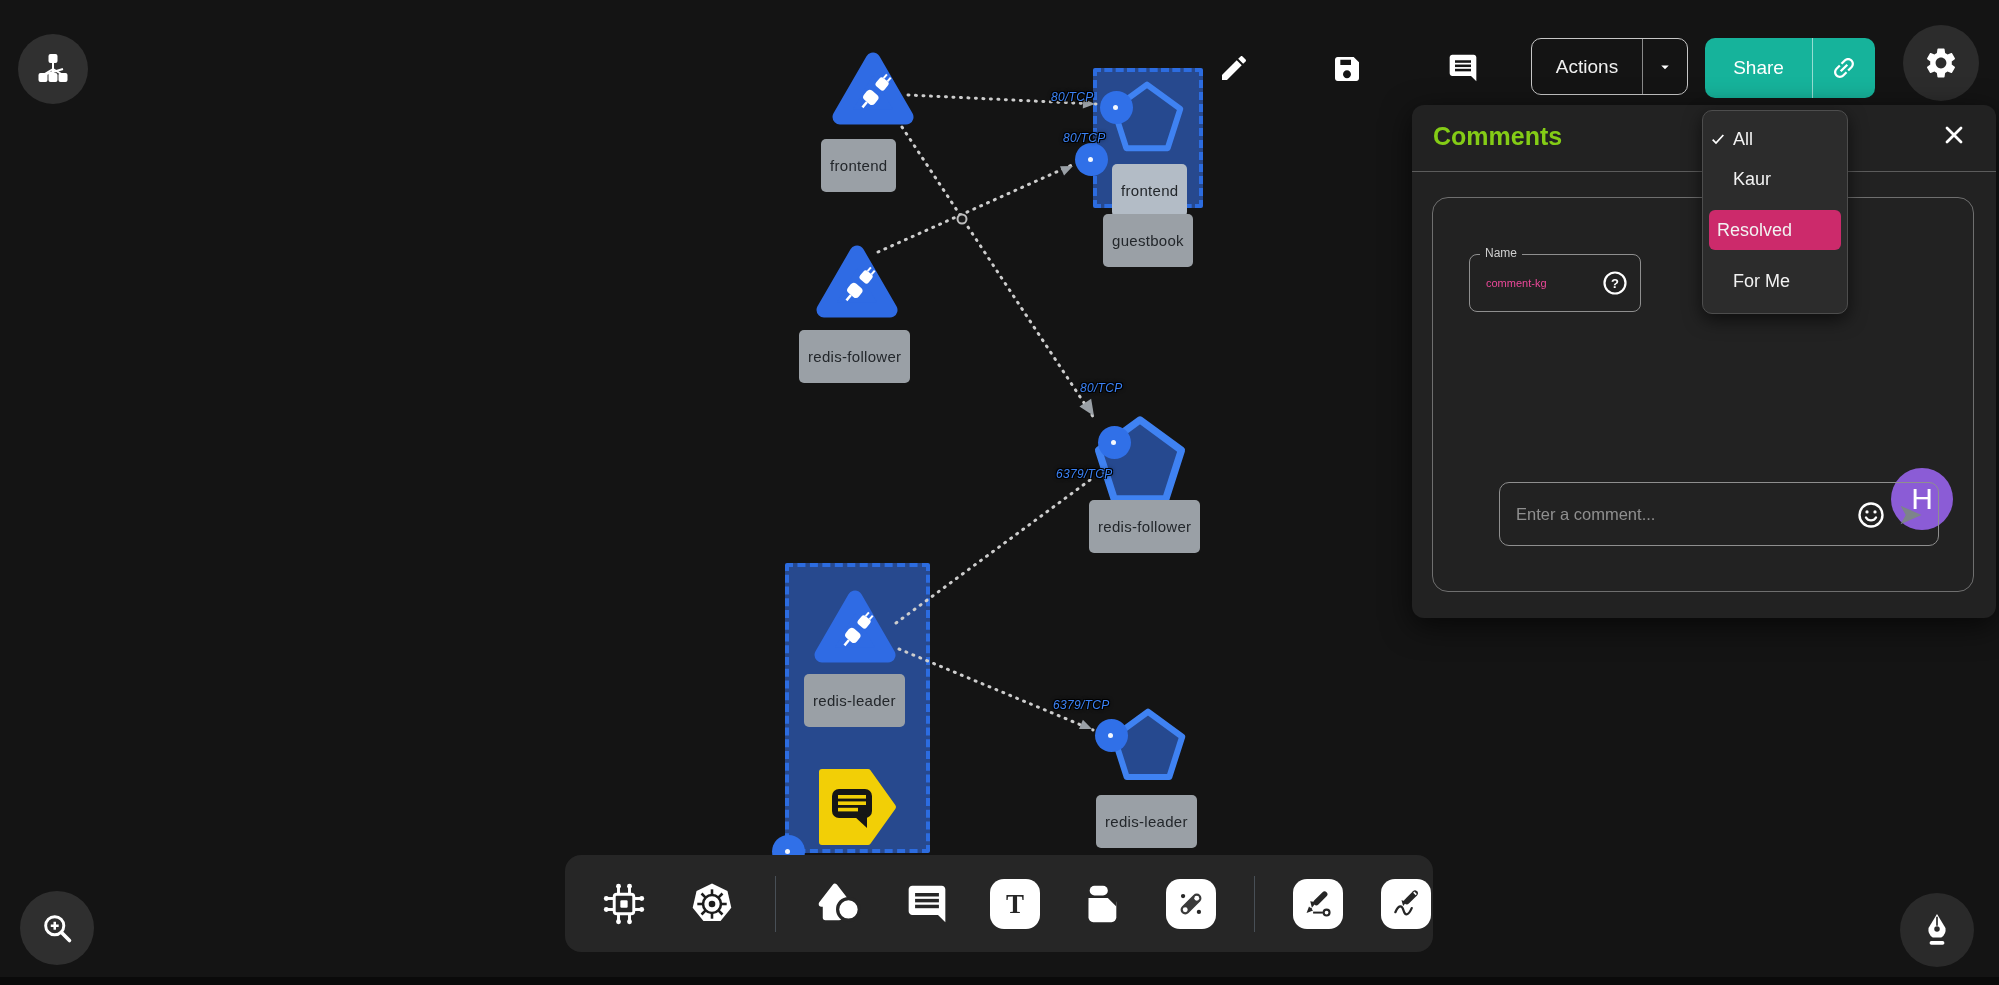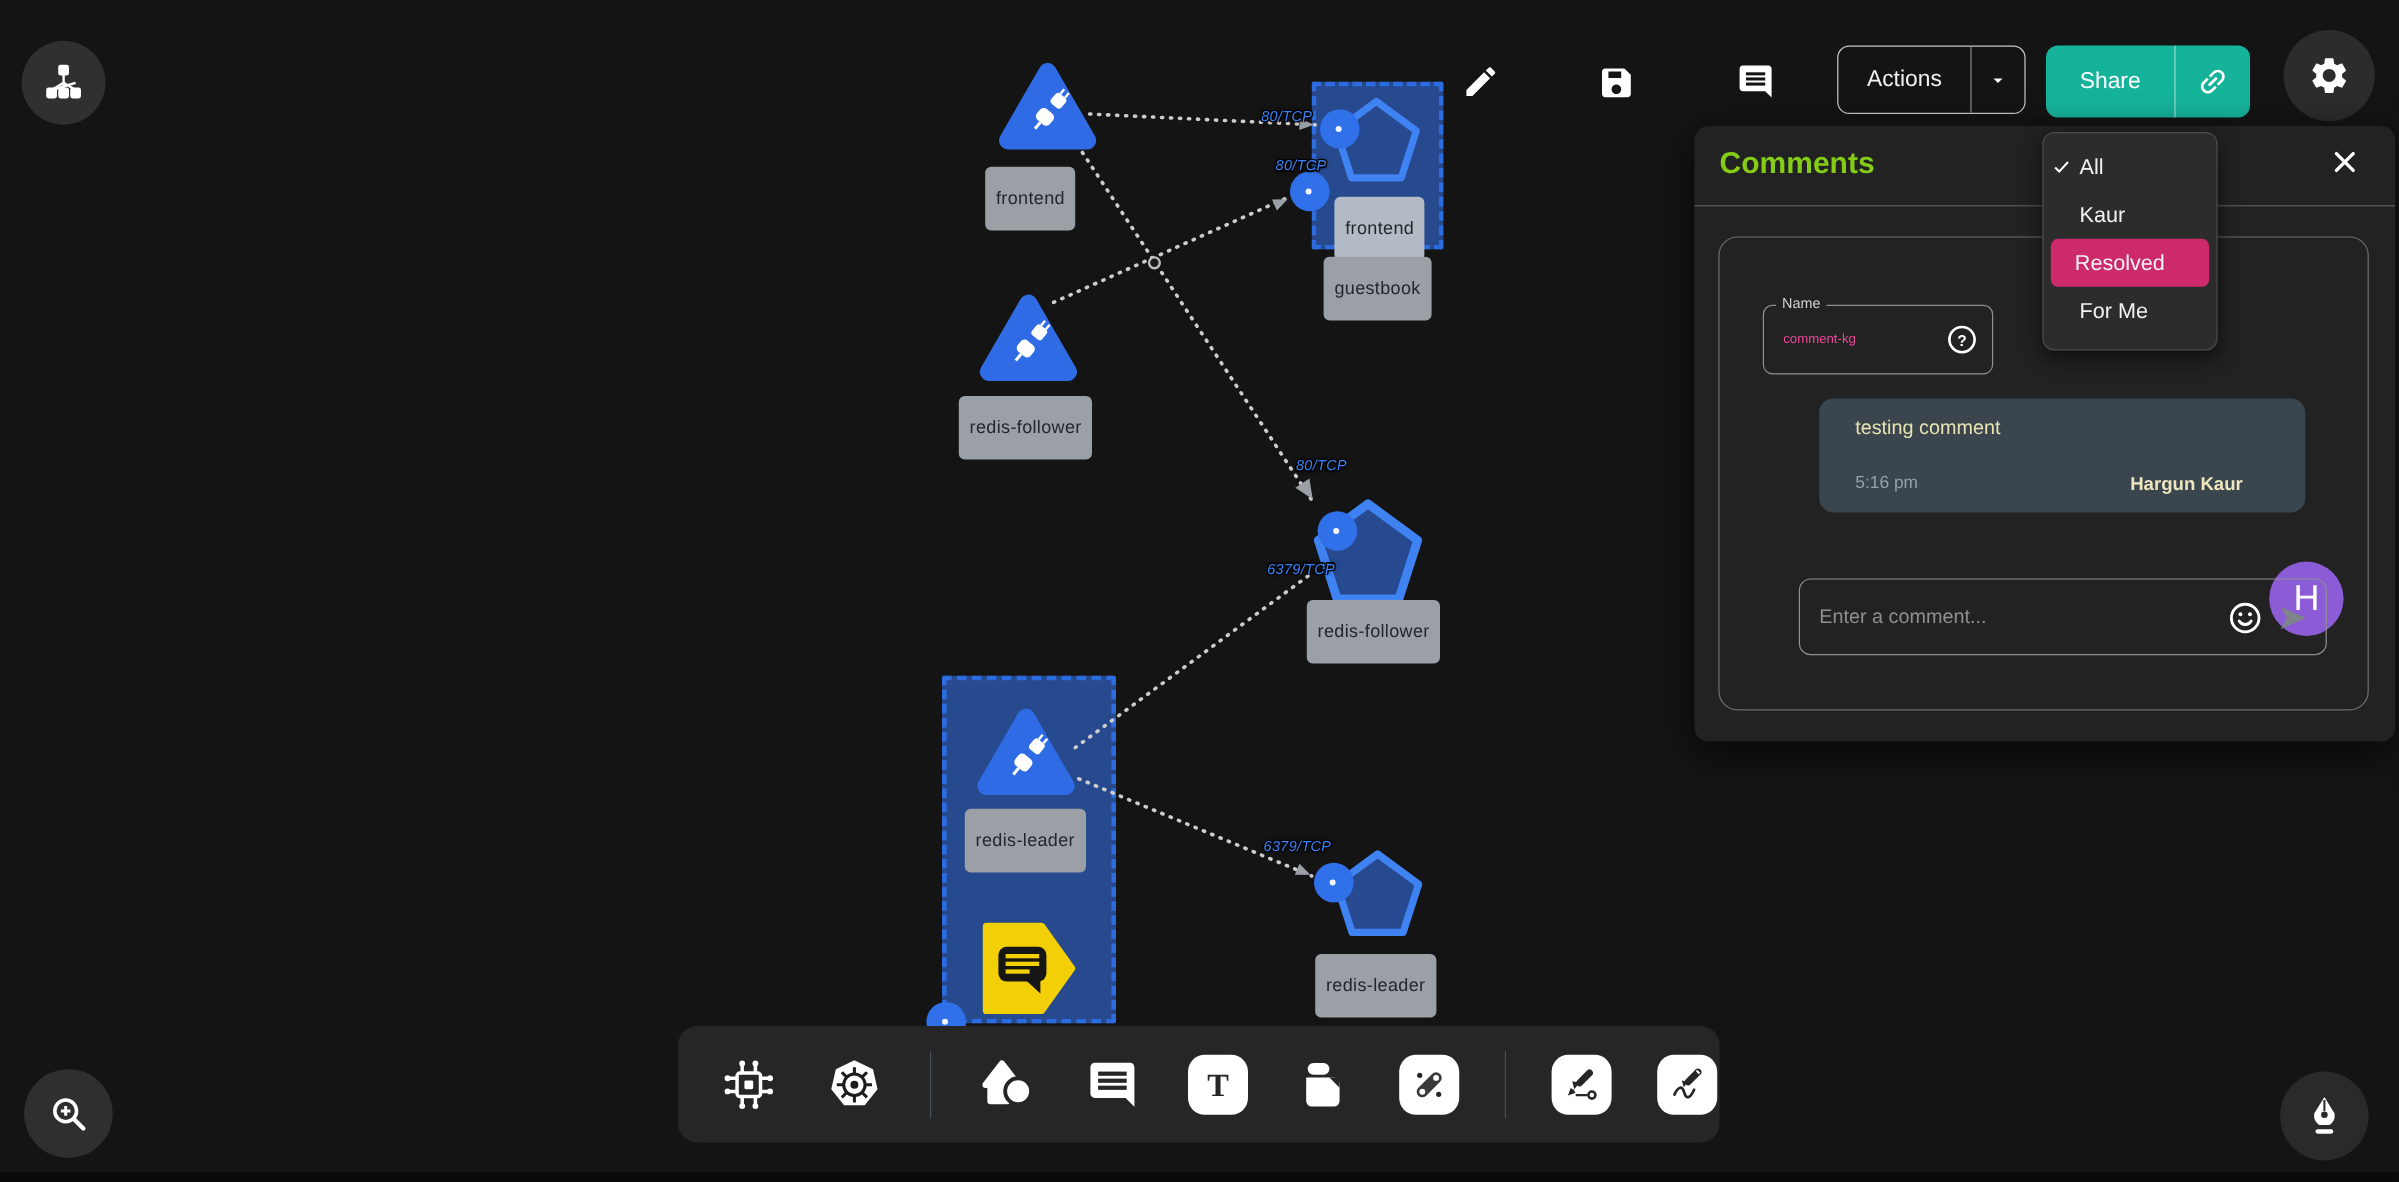--- a/index.html
+++ b/index.html
@@ -30,41 +30,41 @@
     display:flex;align-items:center;color:#fff;font-size:19px;cursor:pointer}
   .btn-share .lbl{flex:1;text-align:center}
   .btn-share .sep{width:1px;height:100%;background:rgba(255,255,255,.55)}
   .btn-share .linkseg{width:62px;display:flex;align-items:center;justify-content:center}
   
   .panel{left:1412px;top:105px;width:584px;height:513px;background:#222;border-radius:12px;
     box-shadow:0 8px 30px rgba(0,0,0,.65);z-index:10}
   .panel .title{position:absolute;left:21px;top:17px;font-size:25px;color:#84cc16;font-weight:700}
   .panel .hdiv{position:absolute;left:0;top:66px;width:100%;height:1px;background:#5c5c5c}
   .panel .inner{position:absolute;left:20px;top:92px;width:542px;height:395px;border:1px solid #6f6f6f;border-radius:16px;box-sizing:border-box}
-  .fieldset{position:absolute;left:36px;top:56px;width:192px;height:58px;border:1px solid #8f8f8f;border-radius:8px;box-sizing:border-box}
+  .fieldset{position:absolute;left:36px;top:56px;width:172px;height:58px;border:1px solid #8f8f8f;border-radius:8px;box-sizing:border-box}
   .fieldset .legend{position:absolute;top:-9px;left:10px;background:#222;padding:0 5px;font-size:12px;color:#d0d0d0}
   .fieldset .val{position:absolute;left:16px;top:0;line-height:56px;font-size:11px;color:#ec4899}
   .card{position:absolute;left:83px;top:134px;width:405px;height:95px;background:#3a454e;border-radius:12px}
   .card .txt{position:absolute;left:30px;top:16px;font-size:16.5px;color:#e7e3b2}
   .card .time{position:absolute;left:30px;bottom:16px;font-size:14.5px;color:#98a1a8}
   .card .author{position:absolute;right:52px;bottom:14px;font-size:15.5px;font-weight:700;color:#ece5bd}
   .avatar{position:absolute;left:458px;top:270px;width:62px;height:62px;border-radius:50%;background:#8b5cd6;
     display:flex;align-items:center;justify-content:center;color:#fff;font-size:30px}
   .composer{position:absolute;left:66px;top:284px;width:440px;height:64px;border:1px solid #8f8f8f;border-radius:10px;box-sizing:border-box}
   .composer input{position:absolute;left:0;top:0;width:330px;height:100%;background:transparent;border:none;outline:none;
     padding:0 0 0 16px;font-size:16.5px;color:#cfcfcf;font-family:Liberation Sans, sans-serif}
   .composer input::placeholder{color:#8f8f8f}
   .composer .smiley{position:absolute;right:52px;top:17px;cursor:pointer}
   .composer .send{position:absolute;right:12px;top:18px;cursor:pointer}
   
   .menu{left:1702px;top:110px;width:146px;background:#2c2c2c;border:1px solid #4d4d4d;border-radius:10px;
     box-shadow:0 6px 18px rgba(0,0,0,.6);z-index:30;padding:8px 0 12px 0;box-sizing:border-box}
   .menu .item{position:relative;height:40px;display:flex;align-items:center;color:#f2f2f2;font-size:18px;cursor:pointer;padding-left:30px}
   .menu .item .chk{position:absolute;left:7px;top:12px}
-  .menu .item.pill{background:#cc2a6b;margin:0 6px;border-radius:6px;padding-left:20px;font-weight:500}
+  .menu .item.pill{background:#cc2a6b;margin:11px 6px;border-radius:6px;padding-left:8px;font-weight:500}
   
   .toolbar{left:565px;top:855px;width:868px;height:97px;background:#262626;border-radius:16px;
     display:flex;align-items:center;padding:0 34px;box-sizing:border-box;gap:38px;z-index:6}
   .toolbtn{width:50px;height:50px;border-radius:14px;background:#fff;display:flex;align-items:center;justify-content:center;flex:0 0 auto;cursor:pointer}
   .toolbtn.bare{background:transparent;border-radius:0}
   .tooldiv{width:1px;height:56px;background:#5b6570;opacity:.65;flex:0 0 auto}
   .bottom-strip{left:0;top:977px;width:1999px;height:8px;background:#0a0a0a}
 </style>
 </head>
 <body>
@@ -235,25 +235,20 @@
   <div class="inner">
     <div class="fieldset">
       <span class="legend">Name</span>
       <span class="val">comment-kg</span>
       <svg class="abs" width="26" height="26" viewBox="0 0 26 26" style="right:12px;top:15px;cursor:pointer">
         <circle cx="13" cy="13" r="10.5" fill="none" stroke="#fff" stroke-width="2.2"></circle>
         <text x="13" y="18" text-anchor="middle" font-size="13" font-weight="bold" fill="#fff" font-family="Liberation Sans, sans-serif">?</text>
       </svg>
     </div>
 
-    <div class="card">
-      <div class="txt">testing comment</div>
-      <div class="time">5:16 pm</div>
-      <div class="author">Hargun Kaur</div>
-    </div>
     <div class="avatar">
       <span>H</span>
     </div>
 
     <div class="composer">
       <input type="text" placeholder="Enter a comment..." style="">
       <svg class="smiley" width="30" height="30" viewBox="0 0 24 24">
         <circle cx="12" cy="12" r="9.2" fill="none" stroke="#fff" stroke-width="1.9"></circle>
         <circle cx="8.8" cy="9.5" r="1.3" fill="#fff"></circle>
           <circle cx="15.2" cy="9.5" r="1.3" fill="#fff"></circle>

